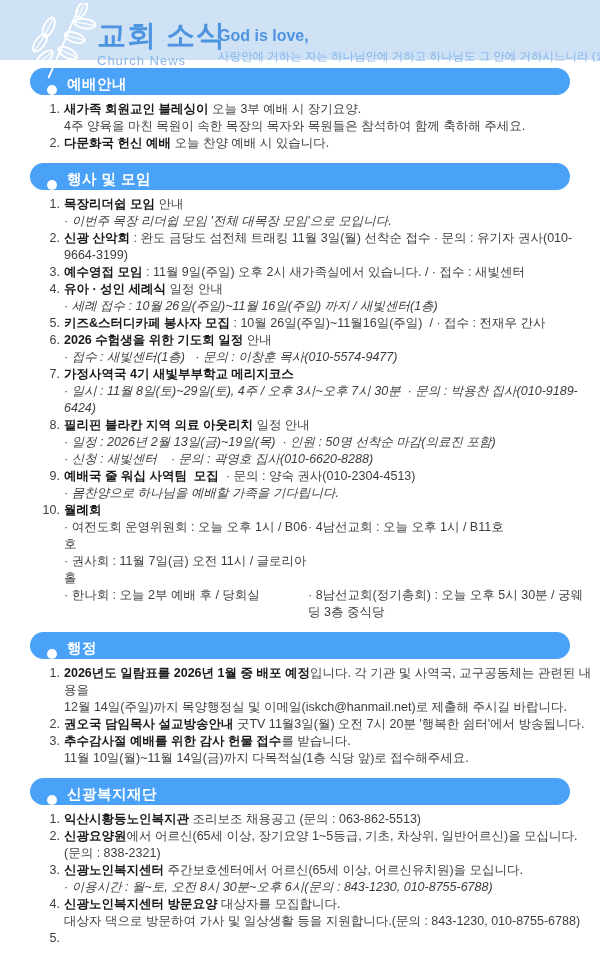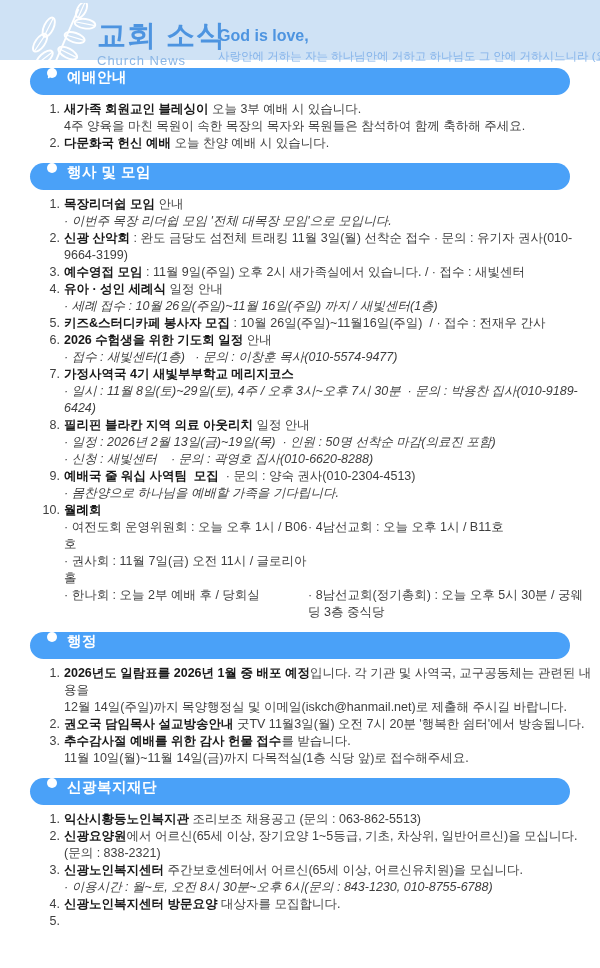--- a/index.html
+++ b/index.html
@@ -13,21 +13,21 @@
   .logo { position:absolute; left:22px; top:3px; }
   .title-block { position:absolute; left:97px; top:20px; }
   .title { font-size:29px; font-weight:bold; color:var(--title-blue,#4d94e0); letter-spacing:1px; line-height:30px; }
   .subtitle { font-size:13px; color:#8ab5e4; letter-spacing:1px; margin-top:3px; }
   .slogan-block { position:absolute; left:218px; top:27px; width:385px; }
   .slogan { font-size:16px; font-weight:bold; color:var(--title-blue,#4d94e0); line-height:18px; }
   .verse { font-size:11.5px; color:#84b3ea; margin-top:4px; white-space:nowrap; }
   
   .pill {
     height:27px; margin:8px 30px 5px 30px; background:var(--pill-blue,#4aa1f8);
-    border-radius:14px; display:flex; align-items:flex-start; padding-left:17px;
+    border-radius:14px; display:flex; align-items:flex-end; padding-left:17px;
   }
   .dot { width:10px; height:10px; border-radius:50%; background:#ffffff; margin-right:10px; flex-shrink:0; }
   .pill-label { color:#ffffff; font-size:14.5px; font-weight:bold; letter-spacing:0.5px; padding-bottom:1px; }
   .lines { padding:1px 6px 3px 42px; }
   .line { display:flex; font-size:12.5px; line-height:17px; color:#3e3e3e; }
   .line .txt { white-space:pre-wrap; }
   .line b { font-weight:bold; color:#181818; }
   .num { min-width:18px; text-align:right; margin-right:4px; flex-shrink:0; color:#3e3e3e; }
   .cont { padding-left:22px; }
   .sub  { padding-left:22px;font-style:italic; }
@@ -71,21 +71,21 @@
 
   <main id="sections">
       <section>
         <div class="pill">
           <span class="dot"></span>
           <span class="pill-label">예배안내</span>
         </div>
         <div class="lines">
           <div class="line">
             <span class="num">1.</span>
-            <span class="txt"><b>새가족 회원교인 블레싱이</b><span> 오늘 3부 예배 시 있습니다.</span></span>
+            <span class="txt"><b>새가족 회원교인 블레싱이</b><span> 오늘 3부 예배 시 장기요양.</span></span>
           </div>
           <div class="line cont">
             <span class="txt"><span>4주 양육을 마친 목원이 속한 목장의 목자와 목원들은 참석하여 함께 축하해 주세요.</span></span>
           </div>
           <div class="line">
             <span class="num">2.</span>
             <span class="txt"><b>다문화국 헌신 예배</b><span> 오늘 찬양 예배 시 있습니다.</span></span>
           </div>
         </div>
       </section>
@@ -215,20 +215,23 @@
           <div class="line">
             <span class="num">3.</span>
             <span class="txt"><b>신광노인복지센터</b><span> 주간보호센터에서 어르신(65세 이상, 어르신유치원)을 모십니다.</span></span>
           </div>
           <div class="line sub">
             <span class="txt"><span>· 이용시간 : 월~토, 오전 8시 30분~오후 6시(문의 : 843-1230, 010-8755-6788)</span></span>
           </div>
           <div class="line">
             <span class="num">4.</span>
             <span class="txt"><b>신광노인복지센터 방문요양</b><span> 대상자를 모집합니다.</span></span>
+          </div>
+          <div class="line cont">
+            <span class="txt"><span>대상자 댁으로 방문하여 가사 및 일상생활 등을 지원합니다.(문의 : 843-1230, 010-8755-6788)</span></span>
           </div>
           <div class="line">
             <span class="num">5.</span>
             <span class="txt"></span>
           </div>
         </div>
       </section>
     </main>
 </div>
 

